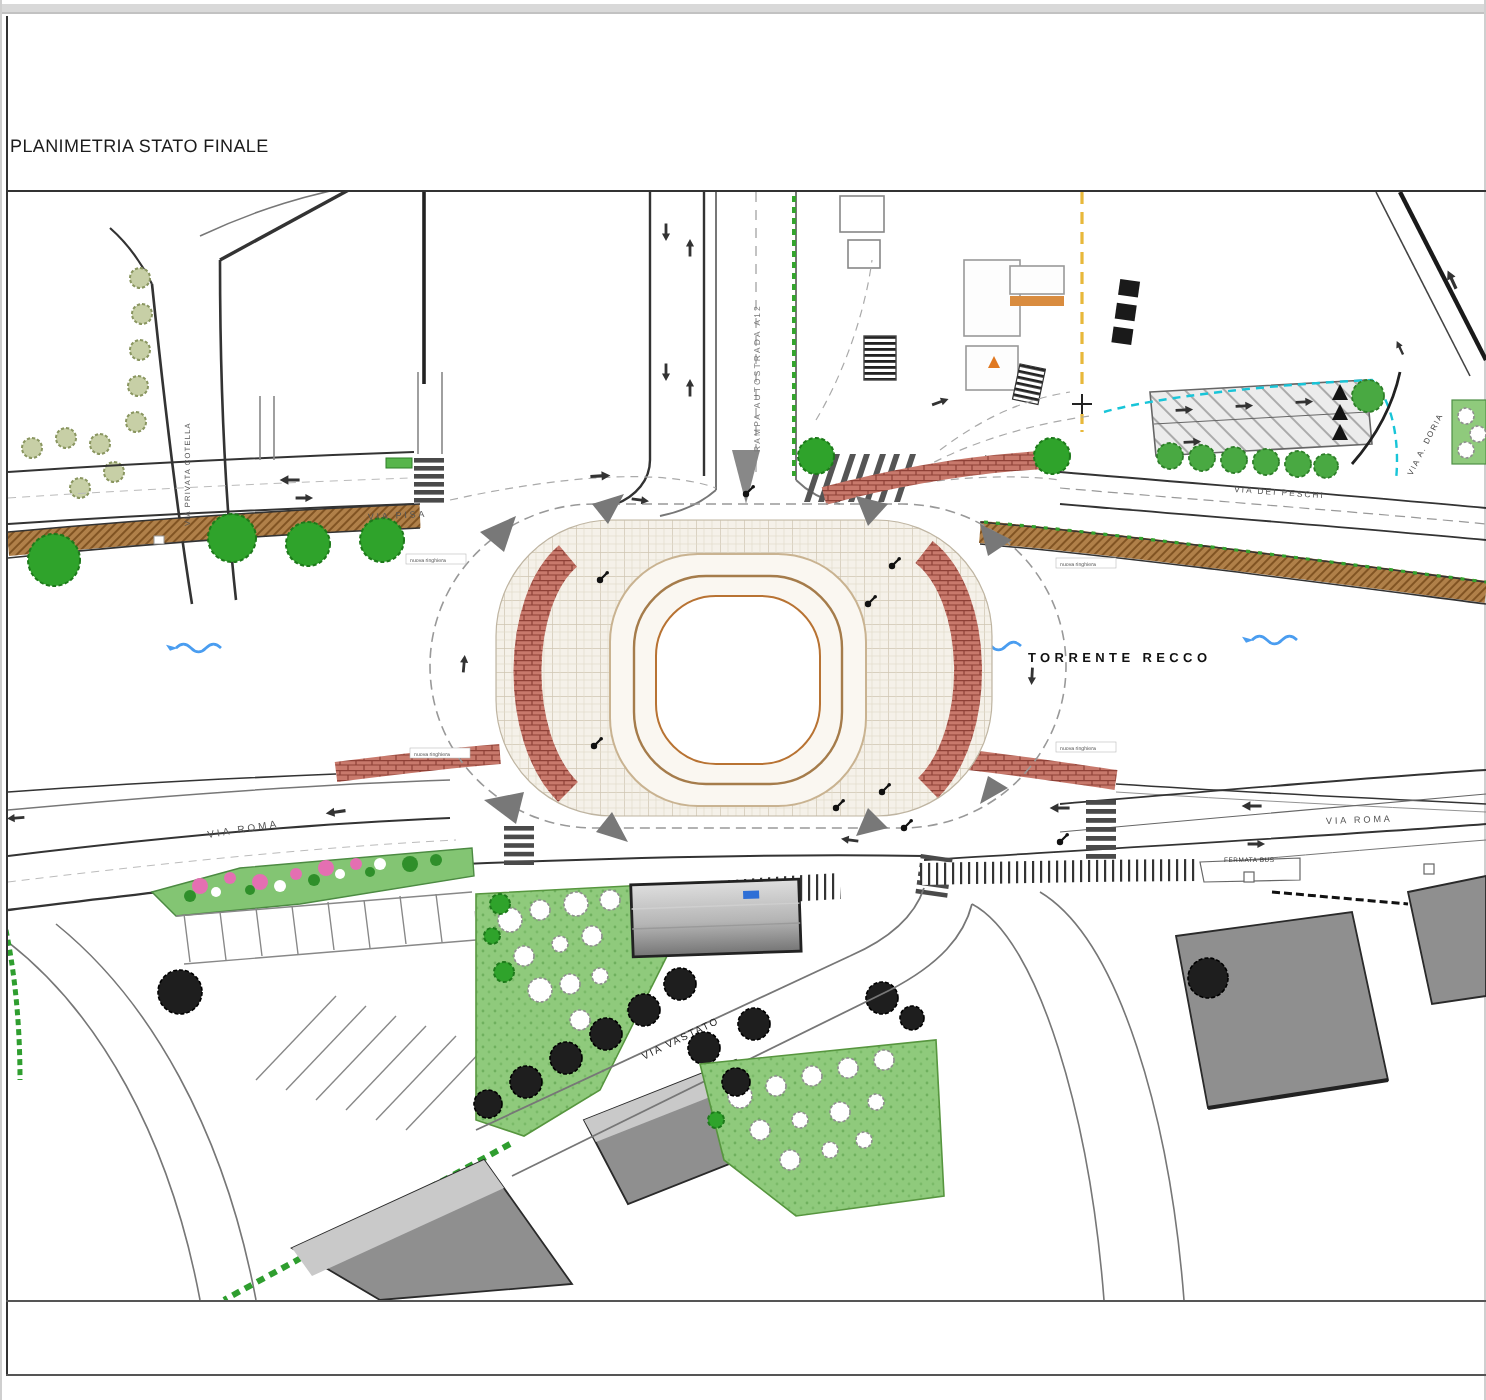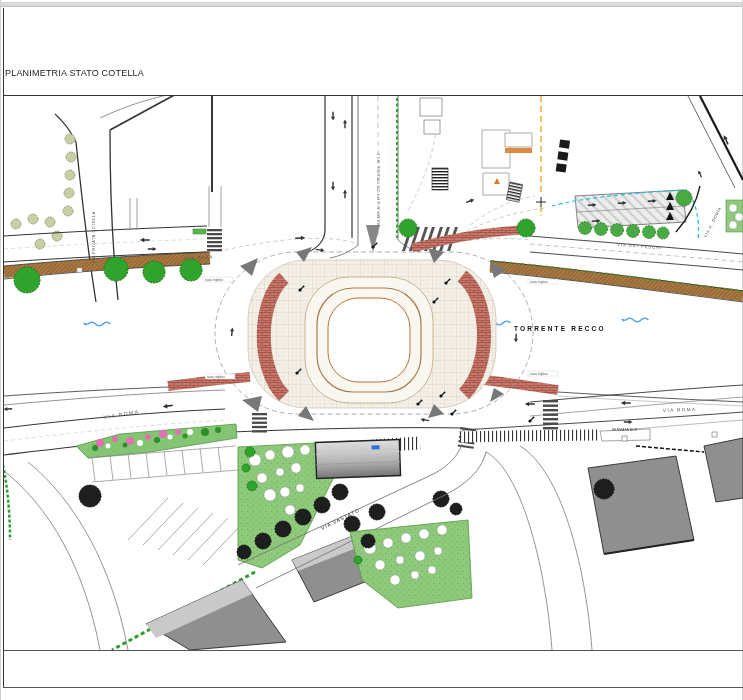--- a/index.html
+++ b/index.html
@@ -23,21 +23,21 @@
   .zeb{fill:#4a4a4a;}
   .bldg{fill:#8f8f8f;stroke:#2a2a2a;stroke-width:.9;}
   .bldglt{fill:#c9c9c9;stroke:none;}
 </style>
 </head>
 <body>
 
 <div class="topbar"></div>
 <div class="edge-l"></div>
 <div class="edge-r"></div>
-<div class="title">PLANIMETRIA STATO COTELLA</div>
+<div class="title">PLANIMETRIA STATO FINALE</div>
 
 <svg width="743" height="700" viewBox="0 0 743 700">
 <defs>
   <clipPath id="clip">
         <rect x="4" y="96" width="739" height="554"></rect>
       </clipPath>
   <pattern id="brick" width="8" height="5" patternUnits="userSpaceOnUse">
     <rect width="8" height="5" fill="#c8796c"></rect>
     <path d="M0,0.3 H8 M0,2.5 H8 M2,0 V2.5 M6,2.5 V5" stroke="#8e4036" stroke-width="0.6"></path>
   </pattern>

